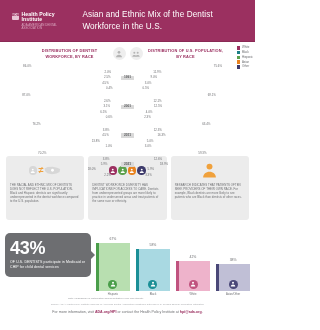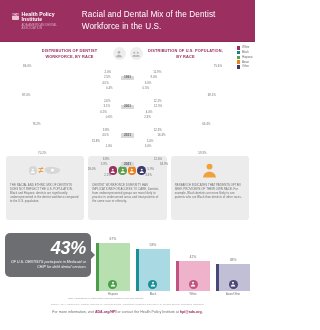--- a/index.html
+++ b/index.html
@@ -94,23 +94,22 @@
 
   .ne-sign{ font-size:9px;color:#f0a13c;font-weight:bold;line-height:1; }
   .map-shape{ width:17px;height:11px; }
   .circ{ width:8.5px;height:8.5px;border-radius:50%;display:flex;align-items:center;justify-content:center; }
   .circ svg{ width:5.5px;height:5.5px; }
 
   
   .bottom{ display:flex; padding:4px 5px 0 5px; gap:2px; align-items:flex-start; }
   .stat-box{
     width:86px; flex:0 0 auto; background:#6d6e71; border-radius:5px;
-    padding:6px 5px 7px 5px; color:#fff; text-align:right; position:relative;
+    padding:6px 5px 7px 5px; color:#fff; text-align:left; position:relative;
     margin-top:9px;
-    font-style:italic;
   }
   .stat-num{ font-size:18px;font-weight:bold;line-height:1;letter-spacing:-.3px;margin-bottom:2.5px; }
   .stat-cap{ font-size:3.5px;line-height:1.5;letter-spacing:.1px; }
   .stat-arrow{
     position:absolute; right:-4px; top:50%; transform:translateY(-50%);
     width:0;height:0;border-top:4px solid transparent;border-bottom:4px solid transparent;
     border-left:4px solid #6d6e71;
   }
 
   .barchart{ flex:1; display:flex; align-items:flex-end; justify-content:space-between; height:72px; padding-left:3px; }
@@ -138,21 +137,21 @@
 <div class="header">
   <div class="logo-block">
     <div class="logo-mark">
       <span>ADA</span>
     </div>
     <div class="logo-text">
       <div class="logo-title">Health Policy Institute</div>
       <div class="logo-sub">ADA AMERICAN DENTAL ASSOCIATION</div>
     </div>
   </div>
-  <div class="header-title">Racial and Dental Mix of the Dentist Workforce in the U.S.</div>
+  <div class="header-title">Asian and Ethnic Mix of the Dentist Workforce in the U.S.</div>
 </div>
 
 <div class="chart-section">
 
   <div class="chart-heads">
     <div class="chart-head">
       <div class="chart-head-label">DISTRIBUTION OF DENTIST WORKFORCE, BY RACE</div>
       <div class="head-icon">
         <svg viewBox="0 0 24 24" fill="#b5b5b5">
             <circle cx="12" cy="7" r="4"></circle>

